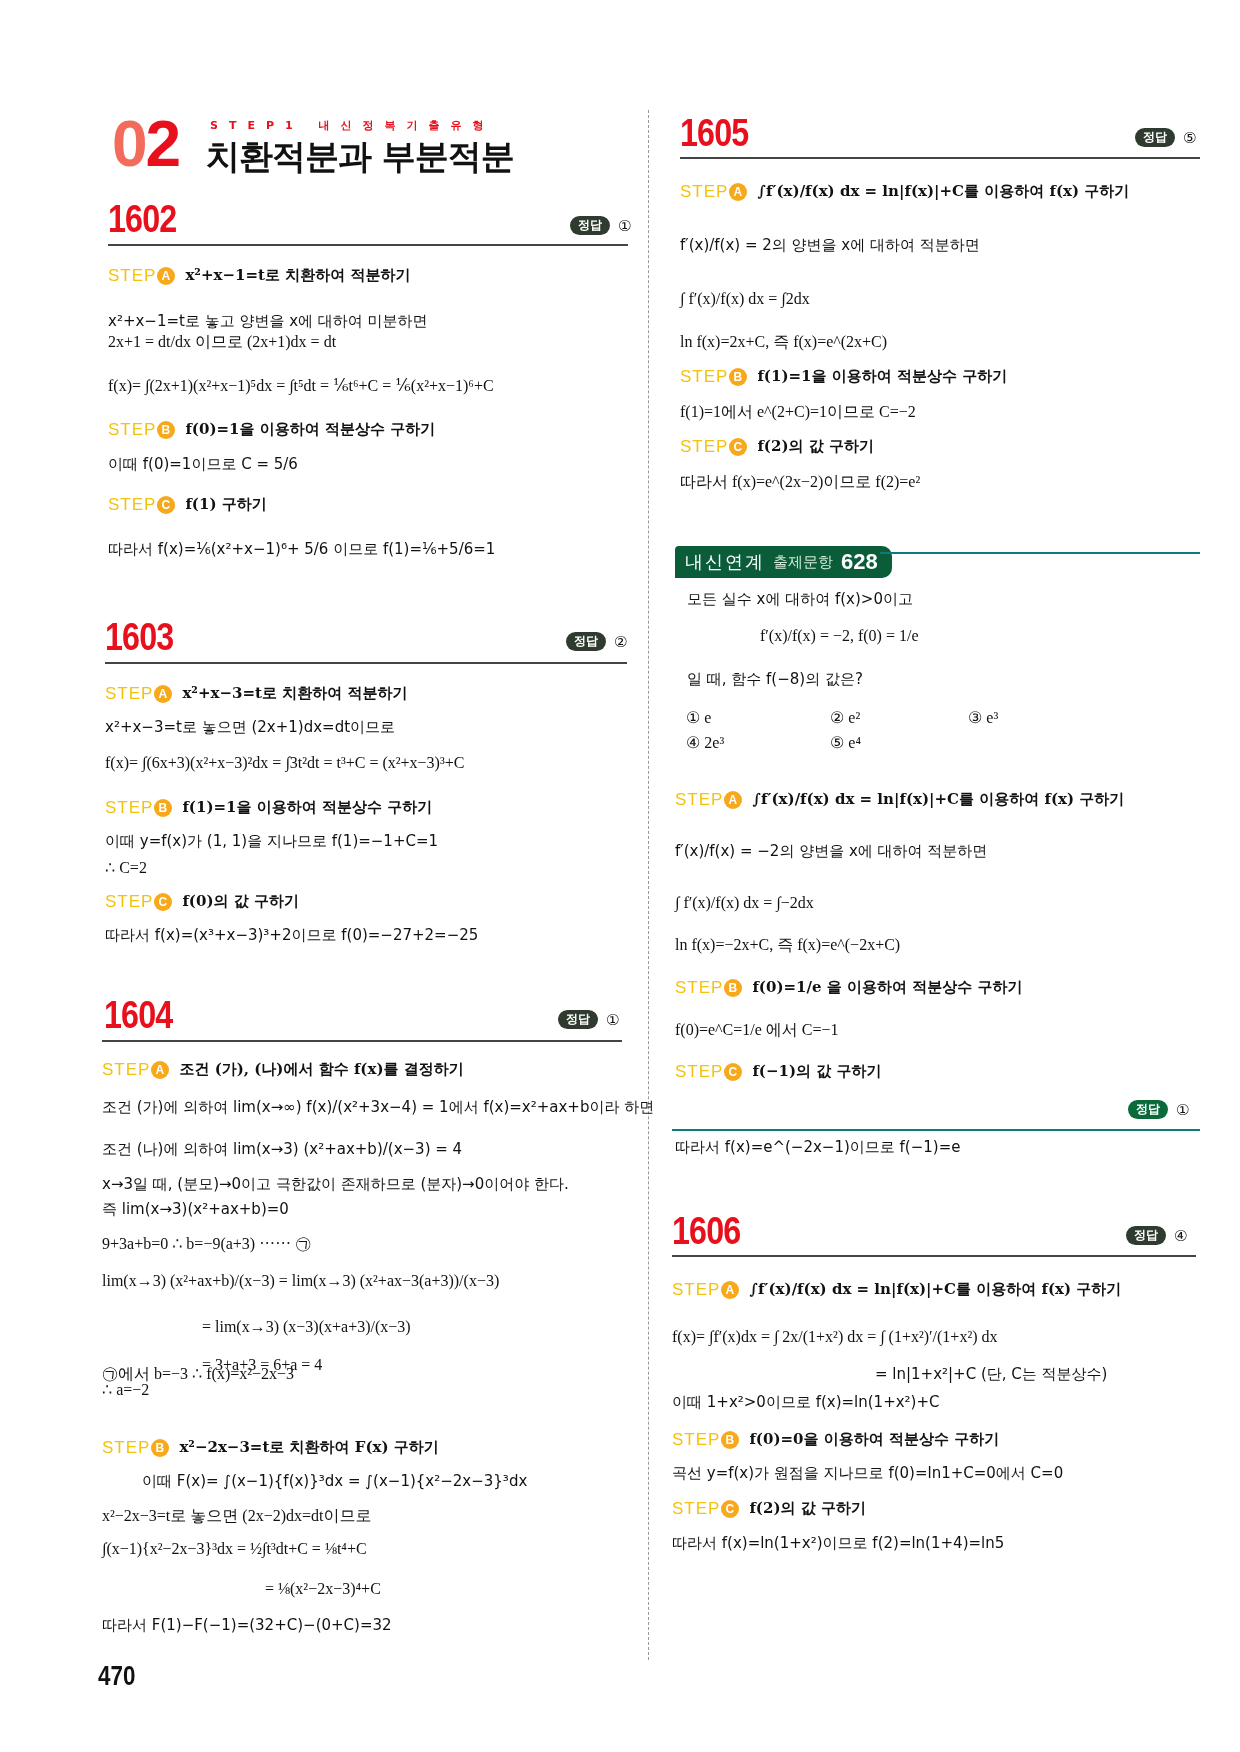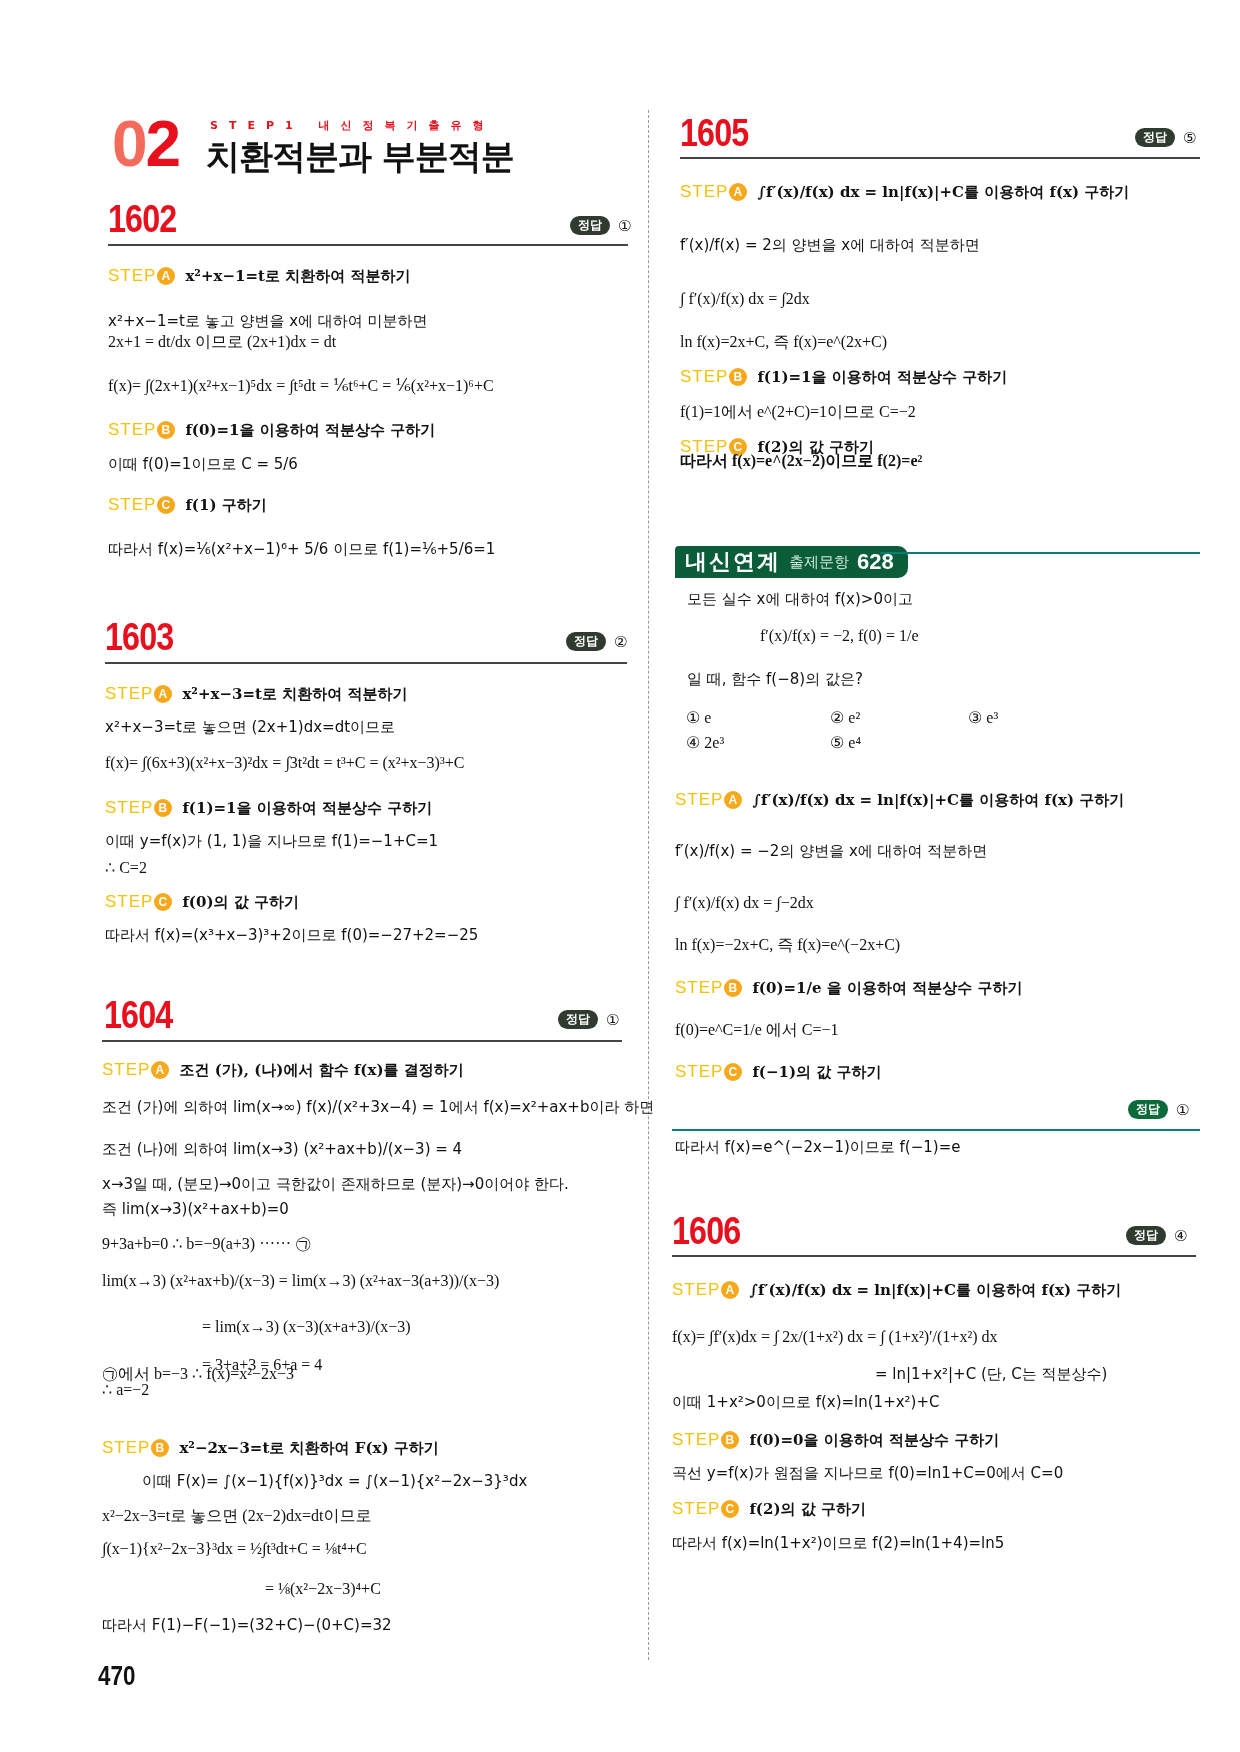--- a/index.html
+++ b/index.html
@@ -8,29 +8,29 @@
   .chapnum{left:112px;top:112px;font-family:"Liberation Sans",sans-serif;font-weight:bold;font-size:64px;letter-spacing:-2px;line-height:64px;}
   .chapnum .d0{color:#f26b5b;}
   .chapnum .d2{color:#e8101c;}
   .steplabel{left:210px;top:118px;color:#e8101c;font-weight:bold;font-size:11px;letter-spacing:11px;white-space:nowrap;}
   .chaptitle{left:206px;top:134px;font-weight:bold;font-size:34px;letter-spacing:-1px;white-space:nowrap;font-family:"DejaVu Sans",sans-serif;}
   .probnum{font-family:"Liberation Sans",sans-serif;font-weight:bold;color:#e8101c;font-size:38px;letter-spacing:-1px;transform:scaleX(0.85);transform-origin:left;}
   .hr{height:2px;background:#444;}
   .ans{display:flex;align-items:center;gap:8px;font-size:15px;}
   .ans .pill{background:#2f3b2f;color:#fff;font-size:12px;border-radius:10px;padding:1px 8px;font-weight:bold;}
   .ans .pill.green{background:#0b6a3a;}
-  .step{display:flex;align-items:center;gap:10px;white-space:nowrap;font-size:15px;}
+  .step{display:flex;gap:10px;white-space:nowrap;font-size:15px;}
   .step .tag{color:#f4c20d;font-family:"Liberation Sans",sans-serif;font-size:17px;letter-spacing:1px;display:flex;align-items:center;}
   .step .badge{display:inline-flex;align-items:center;justify-content:center;width:18px;height:18px;border-radius:50%;background:#f7a81b;color:#fff;font-size:12px;font-weight:bold;margin-left:1px;}
   .step .title{font-weight:bold;font-family:"DejaVu Serif","Liberation Serif",serif;}
   .line{white-space:nowrap;font-family:"Liberation Serif","DejaVu Serif",serif;font-size:16px;}
   .line.k{font-family:"DejaVu Sans",sans-serif;font-size:15px;}
   .divider{left:648px;top:110px;width:0;height:1550px;border-left:1px dashed #999;}
   .box628{left:675px;top:546px;height:32px;background:#0b5d3a;color:#fff;border-radius:4px 10px 10px 0;display:flex;align-items:center;padding:0 14px 0 10px;gap:8px;white-space:nowrap;}
-  .box628 .a{font-weight:bold;font-size:22px;letter-spacing:2px;}
+  .box628 .a{font-weight:normal;font-size:18px;letter-spacing:2px;}
   .box628 .b{font-size:15px;color:#cfe8d6;}
   .box628 .c{font-weight:bold;font-size:22px;font-family:"Liberation Sans",sans-serif;}
   .tealline{height:2px;background:#0a7d7a;}
   .choice{font-family:"Liberation Serif",serif;font-size:16px;white-space:nowrap;}
   .pagenum{left:98px;top:1660px;font-family:"Liberation Sans",sans-serif;font-weight:bold;font-size:28px;transform:scaleX(0.8);transform-origin:left;}
 </style>
 </head>
 <body>
 
 <div class="abs chapnum"><span class="d0">0</span><span class="d2">2</span></div>
@@ -165,21 +165,21 @@
     <span class="title">f(1)=1을 이용하여 적분상수 구하기</span>
   </div>
 <div class="abs line" style="left:680px;top:402px;">f(1)=1에서 e^(2+C)=1이므로 C=−2</div>
 <div class="abs step" style="left:680px;top:437px;">
     <span class="tag">
       <span>STEP</span>
       <span class="badge">C</span>
     </span>
     <span class="title">f(2)의 값 구하기</span>
   </div>
-<div class="abs line" style="left:680px;top:451px;font-weight:bold;">따라서 f(x)=e^(2x−2)이므로 f(2)=e²</div>
+<div class="abs line" style="left:680px;top:472px;">따라서 f(x)=e^(2x−2)이므로 f(2)=e²</div>
 
 <div class="abs box628">
     <span class="a">내신연계</span>
     <span class="b">출제문항</span>
     <span class="c">628</span>
   </div>
 <div class="abs tealline" style="left:880px;top:552px;width:320px;"></div>
 <div class="abs line k" style="left:687px;top:590px;">모든 실수 x에 대하여 f(x)&gt;0이고</div>
 <div class="abs line" style="left:760px;top:627px;">f′(x)/f(x) = −2, f(0) = 1/e</div>
 <div class="abs line k" style="left:687px;top:670px;">일 때, 함수 f(−8)의 값은?</div>

